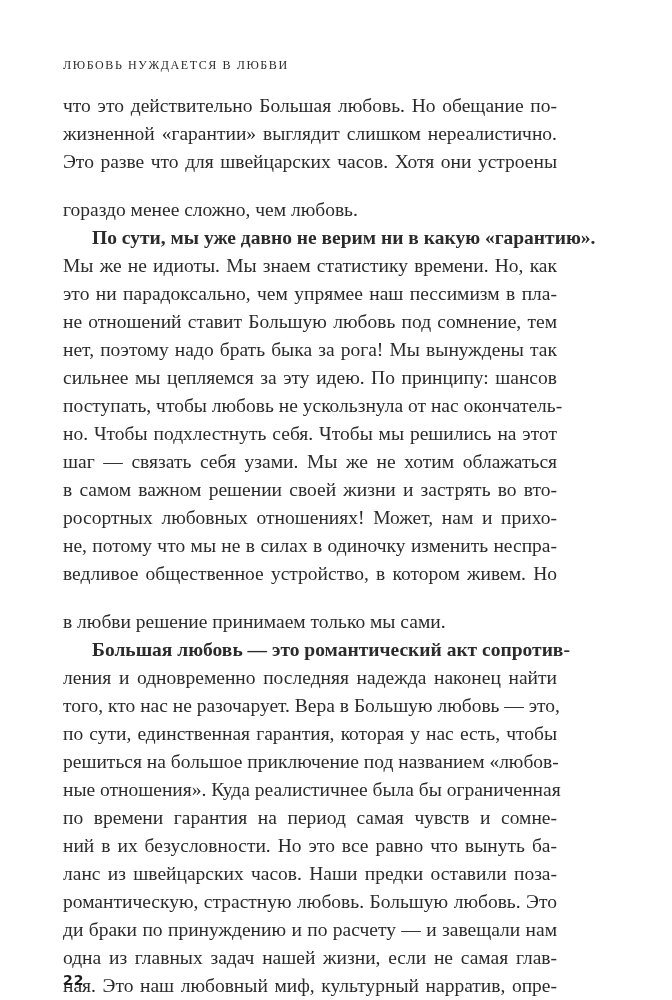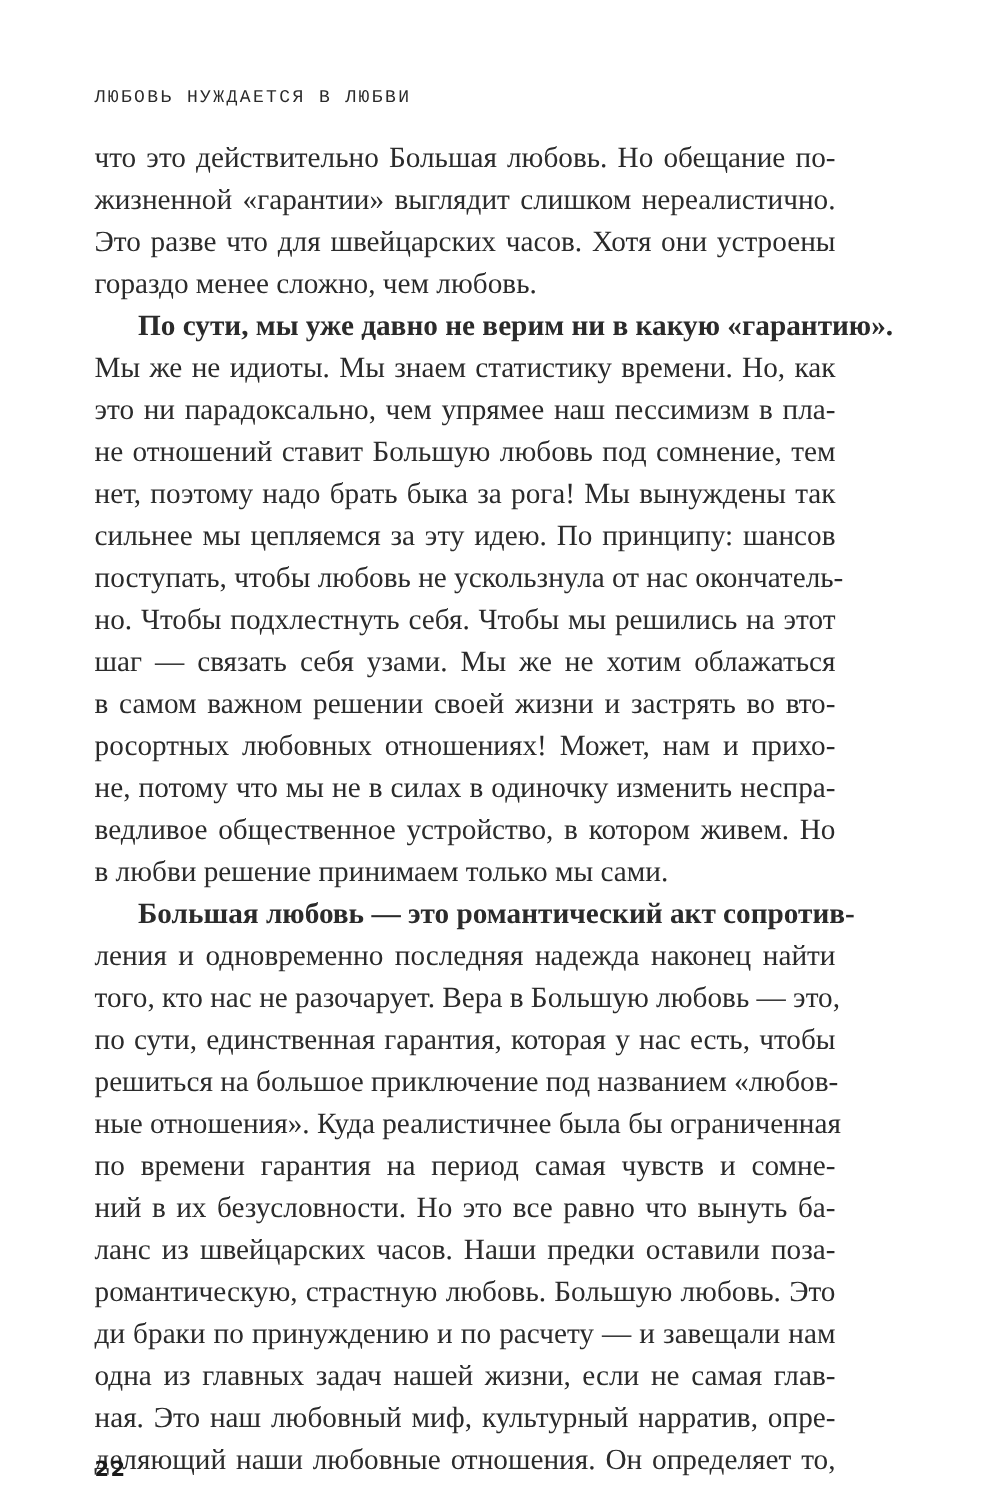--- a/index.html
+++ b/index.html
@@ -1,30 +1,30 @@
 <!DOCTYPE html>
 <html><head>
 <meta charset="utf-8">
 <style>
   html, body { margin: 0; padding: 0; }
   body {
     width: 672px; height: 1000px; background: #ffffff; position: relative; overflow: hidden;
   }
   .running-head {
     position: absolute; left: 63px; top: 58px;
-    font-family: Liberation Mono, monospace; font-size: 12px; letter-spacing: 1.6px;
+    font-family: Liberation Serif, serif; font-size: 12px; letter-spacing: 1.6px;
     color: #2a2a2a; text-transform: uppercase; white-space: nowrap;
   }
   .body-text {
     position: absolute; left: 63px; top: 92px; width: 494px;
     font-family: "Liberation Serif", serif; font-size: 19.5px; line-height: 28px;
     color: #2b2b2b;
   }
   .line { display: block; height: 28px; white-space: nowrap; text-align: justify; text-align-last: justify; }
-  .line.last { text-align-last: left; }
+  .line.last { text-align-last: left; margin-top: 20px; }
   .line.indent { padding-left: 29px; font-weight: bold; }
   .page-number {
     position: absolute; left: 63px; top: 972px;
     font-family: "DejaVu Sans", sans-serif; font-weight: bold; font-size: 14px; color: #1a1a1a; letter-spacing: 1px;
   }
 </style>
 </head>
 <body>
 
 <div class="running-head">ЛЮБОВЬ НУЖДАЕТСЯ В ЛЮБВИ</div>

